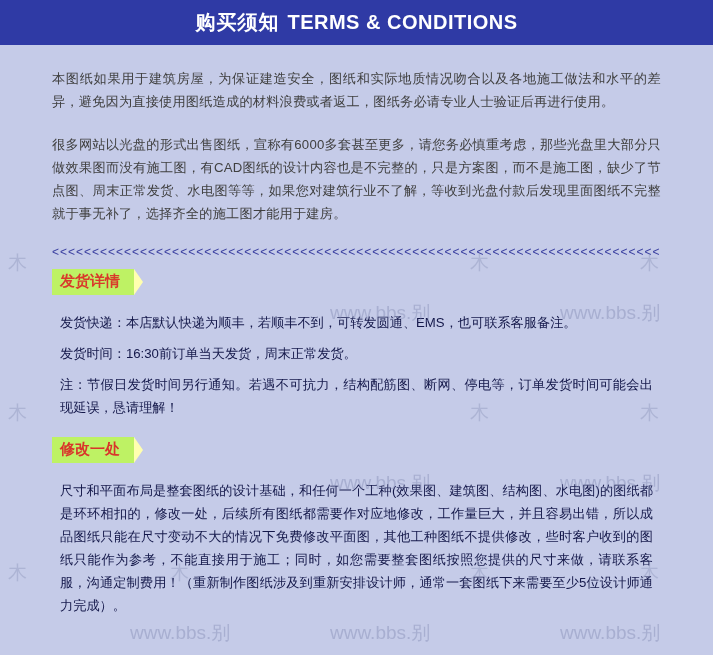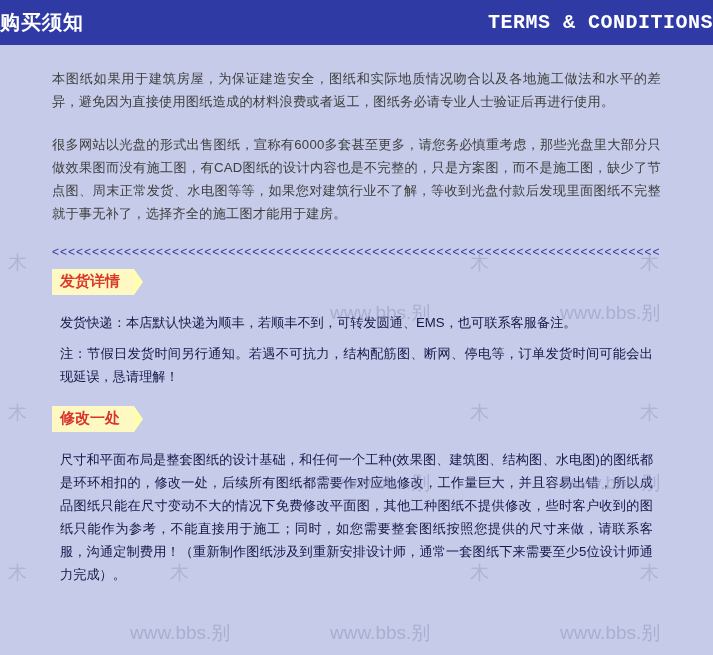--- a/index.html
+++ b/index.html
@@ -42,24 +42,23 @@
     background: #c5cbe8;
     z-index: 1;
   }
 
   
   .header {
     background: #2f3aa5;
     height: 45px;
     display: flex;
     align-items: center;
-    justify-content: space-between;
+    justify-content: center;
     gap: 8px;
     color: #ffffff;
-    font-family: Liberation Mono, monospace;
   }
   .header-cn {
     font-size: 20px;
     font-weight: bold;
     letter-spacing: 1px;
   }
   .header-en {
     font-size: 20px;
     font-weight: bold;
     letter-spacing: 0.5px;
@@ -82,21 +81,21 @@
     color: #3a3fa0;
     font-size: 12px;
     letter-spacing: 1px;
     margin: 10px 0 8px 0;
     white-space: nowrap;
     overflow: hidden;
   }
 
   .section-title {
     display: inline-block;
-    background: #fef9c3;
+    background: #bef264;
     color: #d93a2b;
     font-size: 15px;
     font-weight: bold;
     padding: 3px 14px 4px 8px;
     margin: 2px 0 8px 0;
     position: relative;
   }
   .section-title.tip {
     color: #d9342b;
   }
@@ -136,20 +135,21 @@
   <div class="body-wrap">
 
     <p class="para">本图纸如果用于建筑房屋，为保证建造安全，图纸和实际地质情况吻合以及各地施工做法和水平的差异，避免因为直接使用图纸造成的材料浪费或者返工，图纸务必请专业人士验证后再进行使用。</p>
     <p class="para">很多网站以光盘的形式出售图纸，宣称有6000多套甚至更多，请您务必慎重考虑，那些光盘里大部分只做效果图而没有施工图，有CAD图纸的设计内容也是不完整的，只是方案图，而不是施工图，缺少了节点图、周末正常发货、水电图等等，如果您对建筑行业不了解，等收到光盘付款后发现里面图纸不完整就于事无补了，选择齐全的施工图才能用于建房。</p>
 
     <div class="divider">&lt;&lt;&lt;&lt;&lt;&lt;&lt;&lt;&lt;&lt;&lt;&lt;&lt;&lt;&lt;&lt;&lt;&lt;&lt;&lt;&lt;&lt;&lt;&lt;&lt;&lt;&lt;&lt;&lt;&lt;&lt;&lt;&lt;&lt;&lt;&lt;&lt;&lt;&lt;&lt;&lt;&lt;&lt;&lt;&lt;&lt;&lt;&lt;&lt;&lt;&lt;&lt;&lt;&lt;&lt;&lt;&lt;&lt;&lt;&lt;&lt;&lt;&lt;&lt;&lt;&lt;&lt;&lt;&lt;&lt;&lt;&lt;&lt;&lt;&lt;&lt;&lt;&lt;&lt;&lt;&lt;&lt;&lt;&lt;&lt;&lt;&lt;&lt;&lt;&lt;&lt;&lt;&lt;&lt;&lt;&lt;&lt;&lt;&lt;&lt;&lt;&lt;&lt;&lt;&lt;&lt;&lt;&lt;&lt;&lt;&lt;</div>
 
     <div class="block">
       <div class="section-title">发货详情</div>
       <p class="line">发货快递：本店默认快递为顺丰，若顺丰不到，可转发圆通、EMS，也可联系客服备注。</p>
+      <p class="line">发货时间：16:30前订单当天发货，周末正常发货。</p>
       <p class="line">注：节假日发货时间另行通知。若遇不可抗力，结构配筋图、断网、停电等，订单发货时间可能会出现延误，恳请理解！</p>
     </div>
 
     <div class="block">
       <div class="section-title tip">修改一处</div>
       <p class="line">尺寸和平面布局是整套图纸的设计基础，和任何一个工种(效果图、建筑图、结构图、水电图)的图纸都是环环相扣的，修改一处，后续所有图纸都需要作对应地修改，工作量巨大，并且容易出错，所以成品图纸只能在尺寸变动不大的情况下免费修改平面图，其他工种图纸不提供修改，些时客户收到的图纸只能作为参考，不能直接用于施工；同时，如您需要整套图纸按照您提供的尺寸来做，请联系客服，沟通定制费用！（重新制作图纸涉及到重新安排设计师，通常一套图纸下来需要至少5位设计师通力完成）。</p>
     </div>
 
   </div>
 </div>

